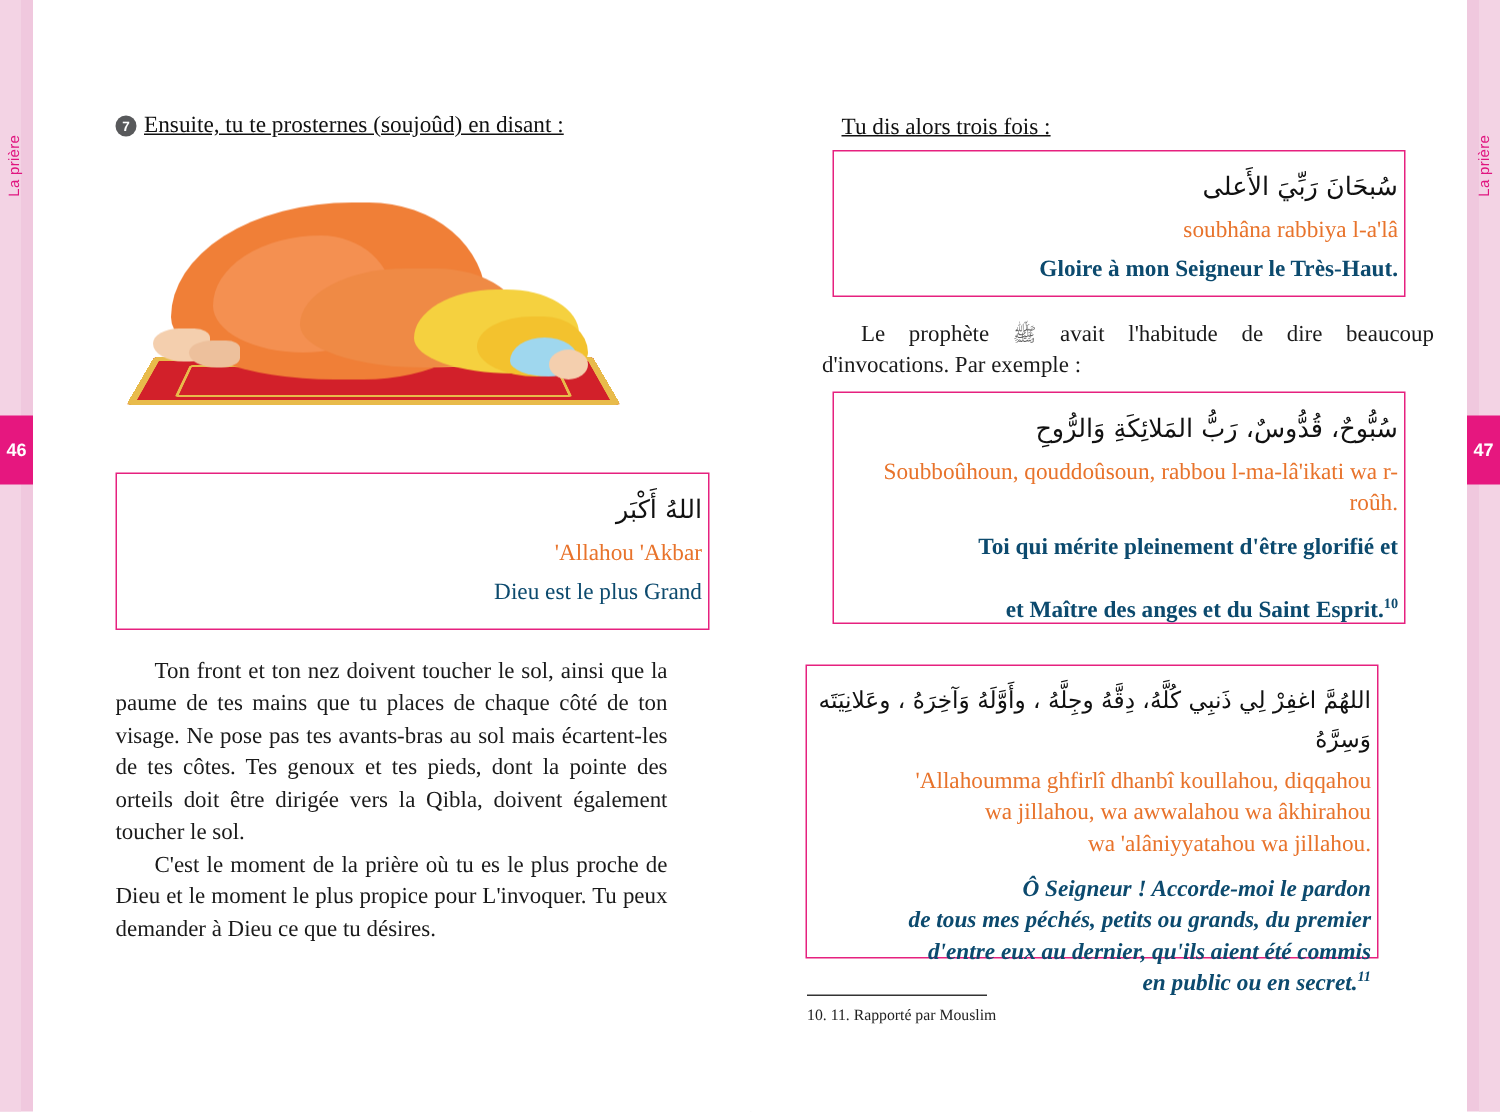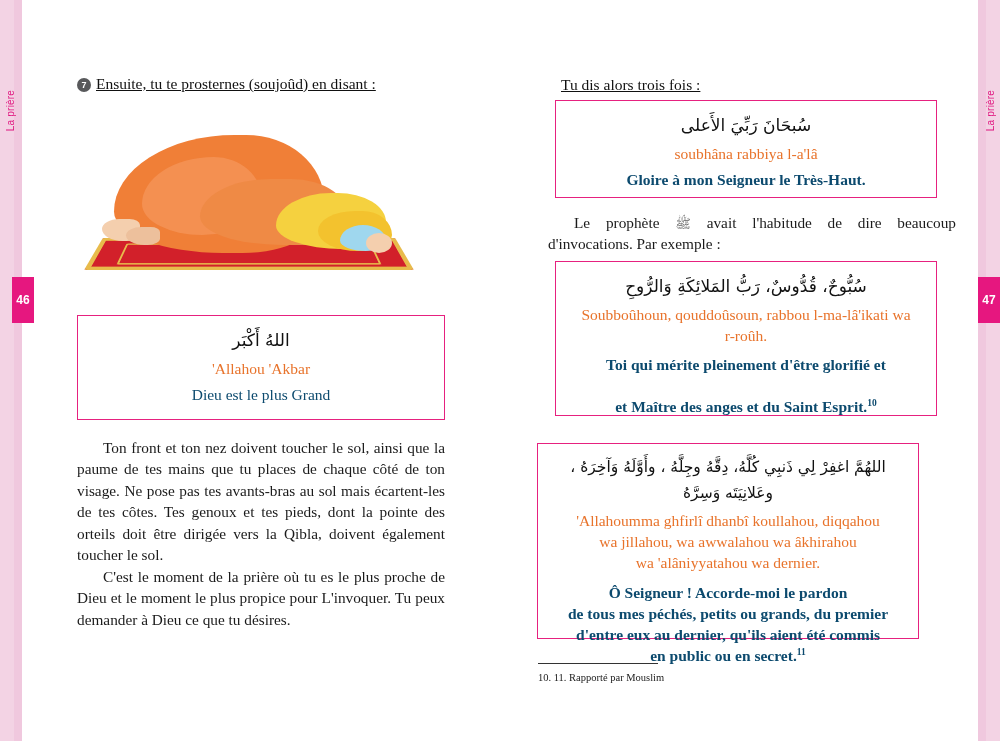--- a/index.html
+++ b/index.html
@@ -71,21 +71,21 @@
     height: 46px;
     background: #e6177f;
     color: #ffffff;
     font-family: "Liberation Sans", sans-serif;
     font-size: 12px;
     font-weight: bold;
     display: flex;
     align-items: center;
     justify-content: center;
   }
-  .badge-left { left: 12px; top: 277px; }
+  .badge-left { left: 0; top: 277px; }
   .badge-right { right: 0; top: 277px; }
 
   
   .content {
     position: absolute;
     top: 0;
     font-size: 15.5px;
     color: #1a1a1a;
     line-height: 1.42;
   }
@@ -230,22 +230,22 @@
     height: 18px;
     background: #edc09c;
     border-radius: 50% 30% 40% 60%;
   }
 
   
   .pink-box {
     position: absolute;
     border: 1.5px solid #e6217f;
     box-sizing: border-box;
-    text-align: center;
-    padding: 10px 21px 12px;
+    text-align: right;
+    padding: 10px 4px 12px;
   }
   .arabic {
     direction: rtl;
     font-family: "DejaVu Sans", sans-serif;
     font-size: 17px;
     color: #111111;
     line-height: 1.7;
     margin-bottom: 4px;
   }
   .translit {
@@ -337,21 +337,21 @@
       <div class="robe-fold"></div>
       <div class="body-robe2"></div>
       <div class="cloth-yellow"></div>
       <div class="cloth-yellow2"></div>
       <div class="head-cap"></div>
       <div class="head-skin"></div>
       <div class="foot"></div>
       <div class="foot2"></div>
     </div>
 
-    <div class="pink-box" style="left:22px; top:315px; width:368px; height:105px;">
+    <div class="pink-box" style="left:22px; top:315px; width:396px; height:105px;">
       <div class="arabic">اللهُ أَكْبَر</div>
       <div class="translit">'Allahou 'Akbar</div>
       <div class="meaning">Dieu est le plus Grand</div>
     </div>
 
     <div style="position:absolute; left:22px; top:437px; width:368px;">
       <p class="body-par">Ton front et ton nez doivent toucher le sol, ainsi que la paume de tes mains que tu places de chaque côté de ton visage. Ne pose pas tes avants-bras au sol mais écartent-les de tes côtes. Tes genoux et tes pieds, dont la pointe des orteils doit être dirigée vers la Qibla, doivent également toucher le sol.</p>
     </div>
 
     <div style="position:absolute; left:22px; top:566px; width:368px;">
@@ -395,23 +395,23 @@
         <br>
         <span>et Maître des anges et du Saint Esprit.</span><sup>10</sup>
       </div>
     </div>
 
     <div class="pink-box" style="left:4px; top:443px; width:382px; height:196px;">
       <div class="arabic" style="font-size:15.5px;">اللهُمَّ اغفِرْ لِي ذَنبِي كُلَّهُ، دِقَّهُ وجِلَّهُ ، وأَوَّلَهُ وَآخِرَهُ ، وعَلانِيَتَه وَسِرَّهُ</div>
       <div class="translit">
         <span>'Allahoumma ghfirlî dhanbî koullahou, diqqahou</span><br>
         <span>wa jillahou, wa awwalahou wa âkhirahou</span><br>
-        <span>wa 'alâniyyatahou wa dernier.</span>
+        <span>wa 'alâniyyatahou wa jillahou.</span>
       </div>
-      <div class="meaning meaning-bold" style="margin-top:10px;">
+      <div class="meaning meaning-bold" style="margin-top:10px;font-style:italic;">
         <span>Ô Seigneur ! Accorde-moi le pardon</span><br>
         <span>de tous mes péchés, petits ou grands, du premier</span><br>
         <span>d'entre eux au dernier, qu'ils aient été commis</span><br>
         <span>en public ou en secret.</span><sup>11</sup>
       </div>
     </div>
 
     <div style="position:absolute; left:5px; top:663px; width:300px;">
       <div class="footnote-rule"></div>
       <div class="footnote-text">10. 11.  Rapporté par Mouslim</div>

